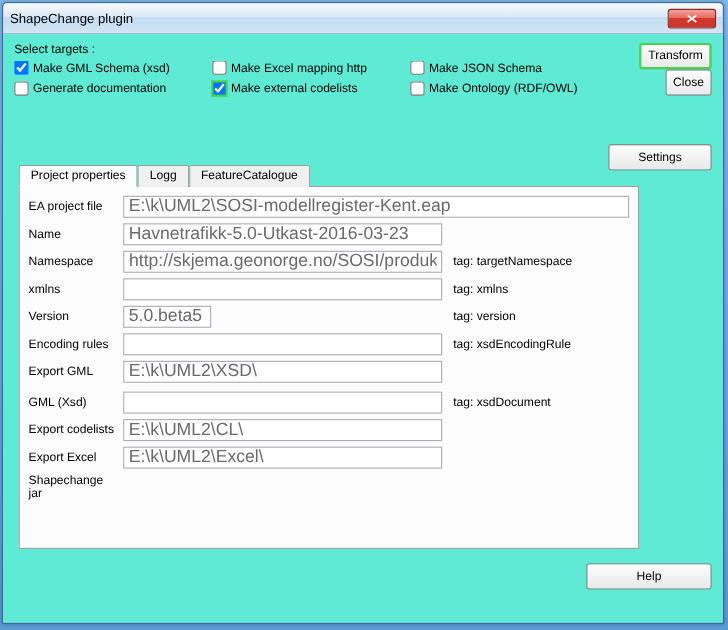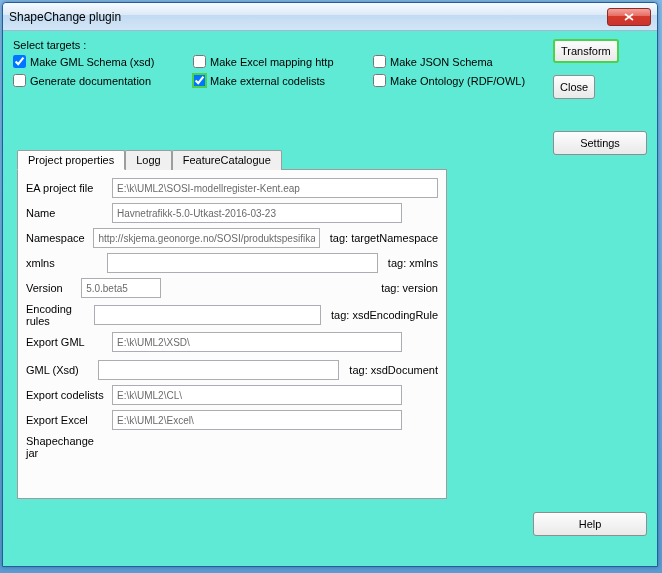--- a/index.html
+++ b/index.html
@@ -52,40 +52,40 @@
   .checkgrid {
     display: grid;
     grid-template-columns: 180px 180px 180px;
     row-gap: 6px;
   }
   .chk { display: flex; align-items: center; gap: 4px; color:#000; }
   .chk input[type=checkbox] { width:13px; height:13px; margin:0; }
   .chk.hl input[type=checkbox] { outline: 2px solid #4bd14b; outline-offset: -1px; }
   .right-buttons {
     width: 94px;
-    display: flex; flex-direction: column; gap: 12px;
-    align-items: flex-start;
+    display: flex; flex-direction: column; gap: 0;
+    align-items: flex-end;
   }
   button.win {
     height: 24px;
     background: linear-gradient(to bottom, #fdfdfd, #e9e9e9);
     border: 1px solid #8e8e8e;
     border-radius: 3px;
     font-family: inherit;
     font-size: 11px;
     cursor: pointer;
   }
   button.win.hl { border: 2px solid #4bd14b; }
   .settings-row { position:absolute; right:10px; top:100px; width:94px; }
   .help-row { position:absolute; right:10px; bottom:30px; width:114px; }
 
   .tabs-wrap {
     position: absolute;
     left: 14px; top: 118px;
-    width: 430px;
+    width: 564px;
   }
   .tabstrip { display:flex; position:relative; z-index:2; }
   .tab {
     border: 1px solid #9d9d9d;
     border-bottom: none;
     padding: 3px 10px;
     background: #f0f0f0;
     margin-right: 0px;
     border-radius: 2px 2px 0 0;
     position: relative;
@@ -105,21 +105,21 @@
     margin-bottom: 5px;
     gap: 4px;
   }
   .form-row .lbl { width: 82px; color:#000; }
   .form-row input.txt {
     height: 20px;
     border: 1px solid #abadb3;
     background: #fff;
     padding: 2px 4px;
     font-family: inherit;
-    font-size: 10px;
+    font-size: 16px;
     color: #6a6a6a;
   }
   .form-row input.txt.gray { color:#6a6a6a; }
   .form-row .tag { margin-left: 6px; color:#000; white-space:nowrap; }
   .w-full { flex: 1; }
   .w-300 { width: 290px; }
   .w-80  { width: 80px; }
 </style>
 </head>
 <body>

